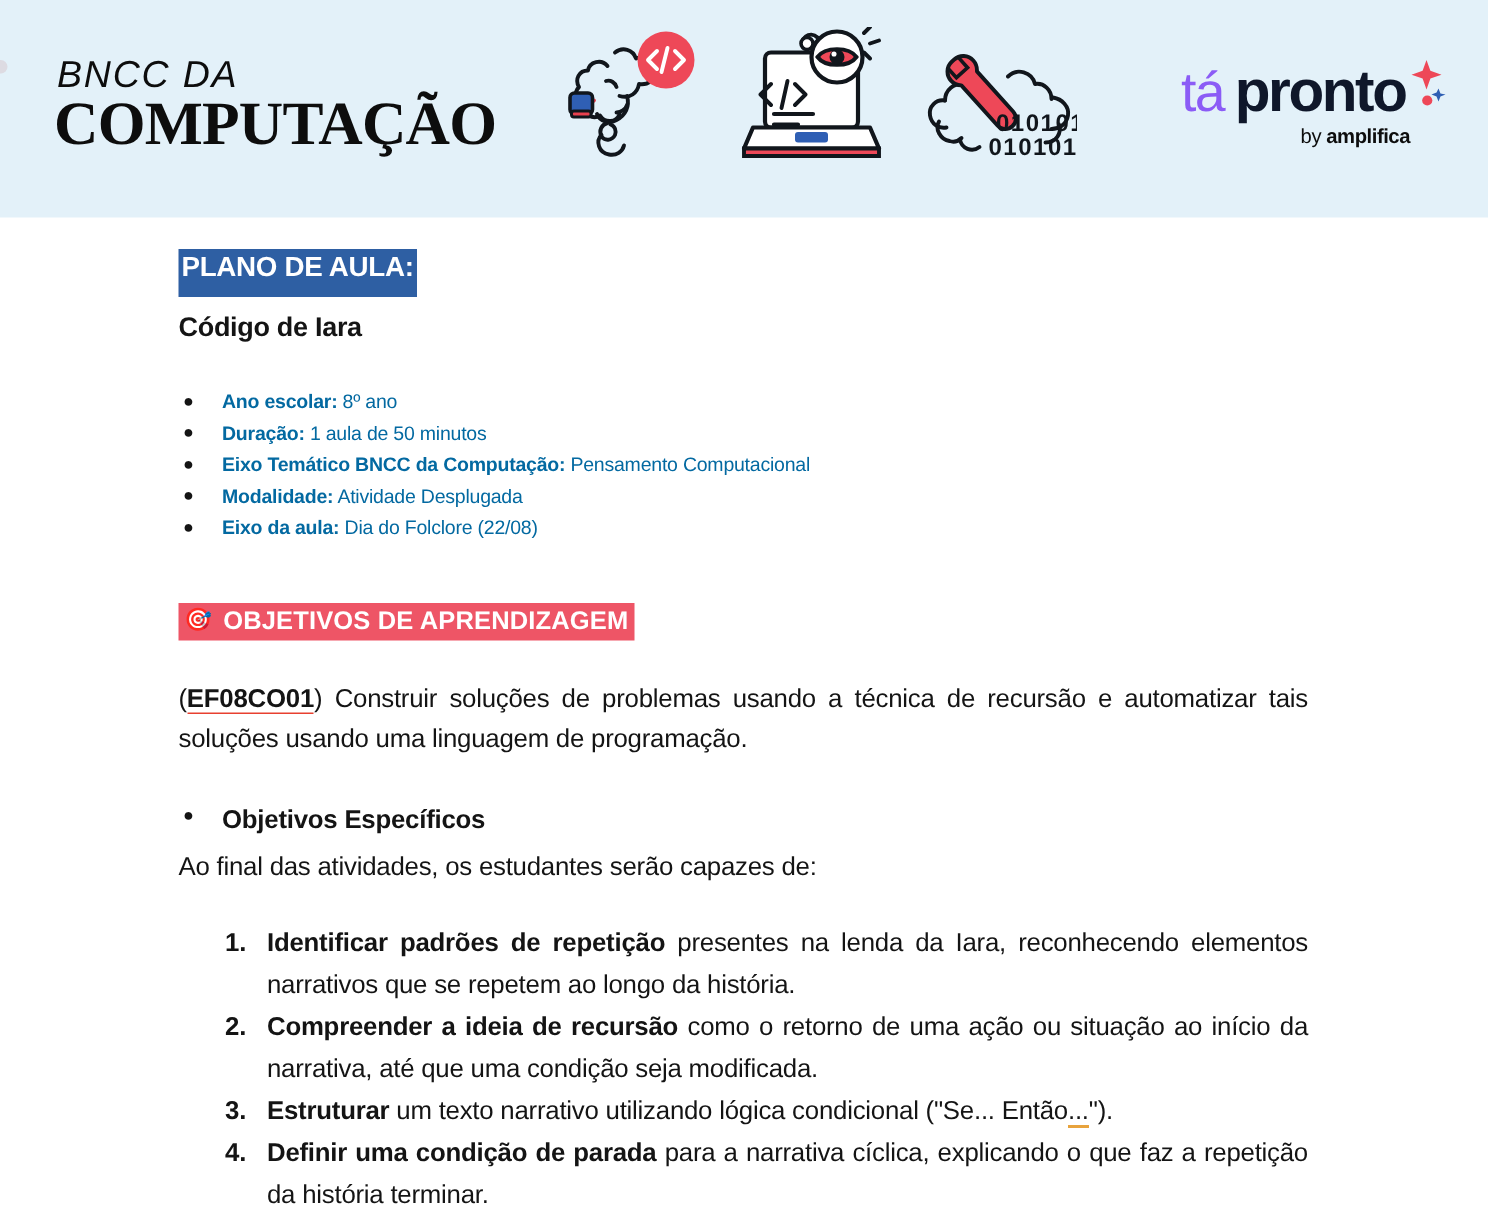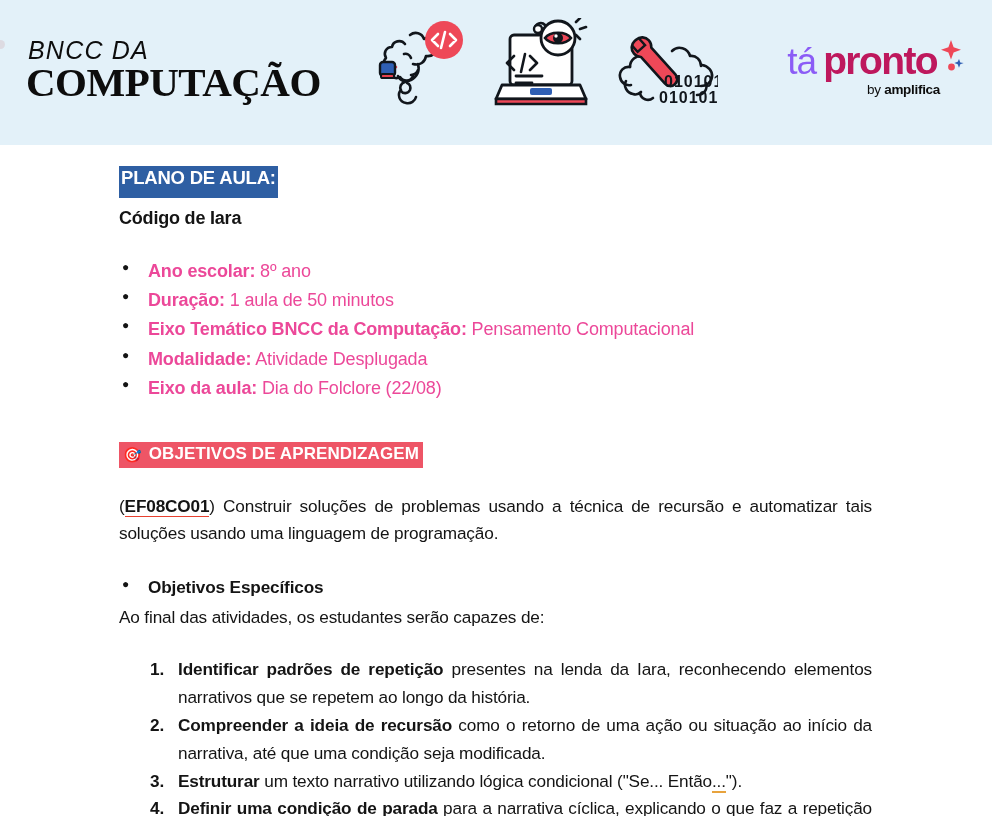--- a/index.html
+++ b/index.html
@@ -30,21 +30,21 @@
     width: 9px;
     height: 9px;
     border-radius: 50%;
     background: #d8c9cf;
     opacity: .55;
   }
 
   
   .bncc-logo {
     position: absolute;
-    left: 26px;
+    left: 36px;
     top: 38px;
     width: 272px;
     color: #0d0d0d;
     line-height: 1;
   }
   .bncc-top {
     font-family: "Liberation Sans", sans-serif;
     font-style: italic;
     font-weight: 400;
     font-size: 25px;
@@ -83,21 +83,21 @@
   .tp-row { display: flex; align-items: baseline; justify-content: flex-end; }
   .tp-ta {
     font-size: 37px;
     font-weight: 400;
     color: #8b5cf6;
     letter-spacing: -1px;
   }
   .tp-pronto {
     font-size: 39px;
     font-weight: 700;
-    color: #be185d;
+    color: #0f172a;
     letter-spacing: -1.6px;
     margin-left: 7px;
   }
   .tp-sparkle { position: relative; width: 26px; height: 34px; margin-left: 1px; }
   .tp-by {
     font-size: 13.5px;
     font-weight: 700;
     color: #0d0d0d;
     letter-spacing: -0.3px;
     margin-top: 3px;
@@ -133,24 +133,24 @@
 
   
   .meta-list {
     list-style: none;
     margin: 27px 0 0 0;
     padding: 0;
   }
   .meta-list li {
     position: relative;
     padding-left: 29px;
-    font-size: 18px;
+    font-size: 13px;
     line-height: 1.63;
     letter-spacing: -0.15px;
-    color: #ec4899;
+    color: #0369a1;
   }
   .meta-list li::before {
     content: "●";
     position: absolute;
     left: 3px;
     top: -1px;
     font-size: 12px;
     line-height: 1.95;
     color: #141414;
   }

